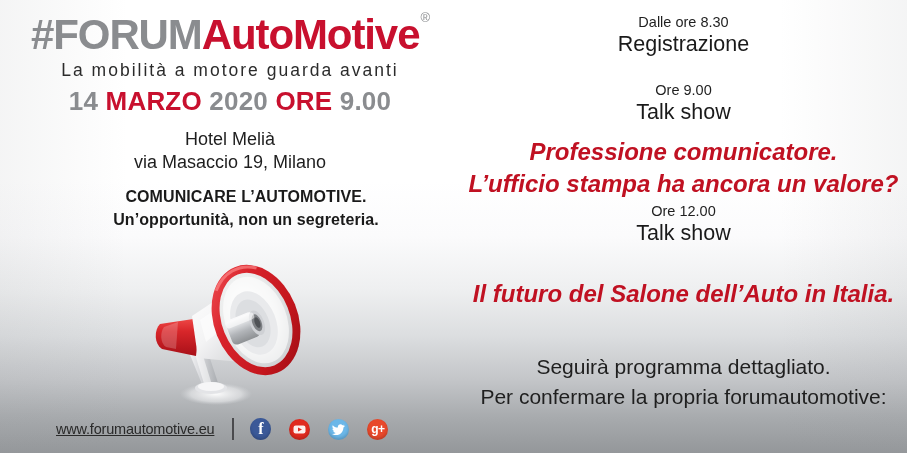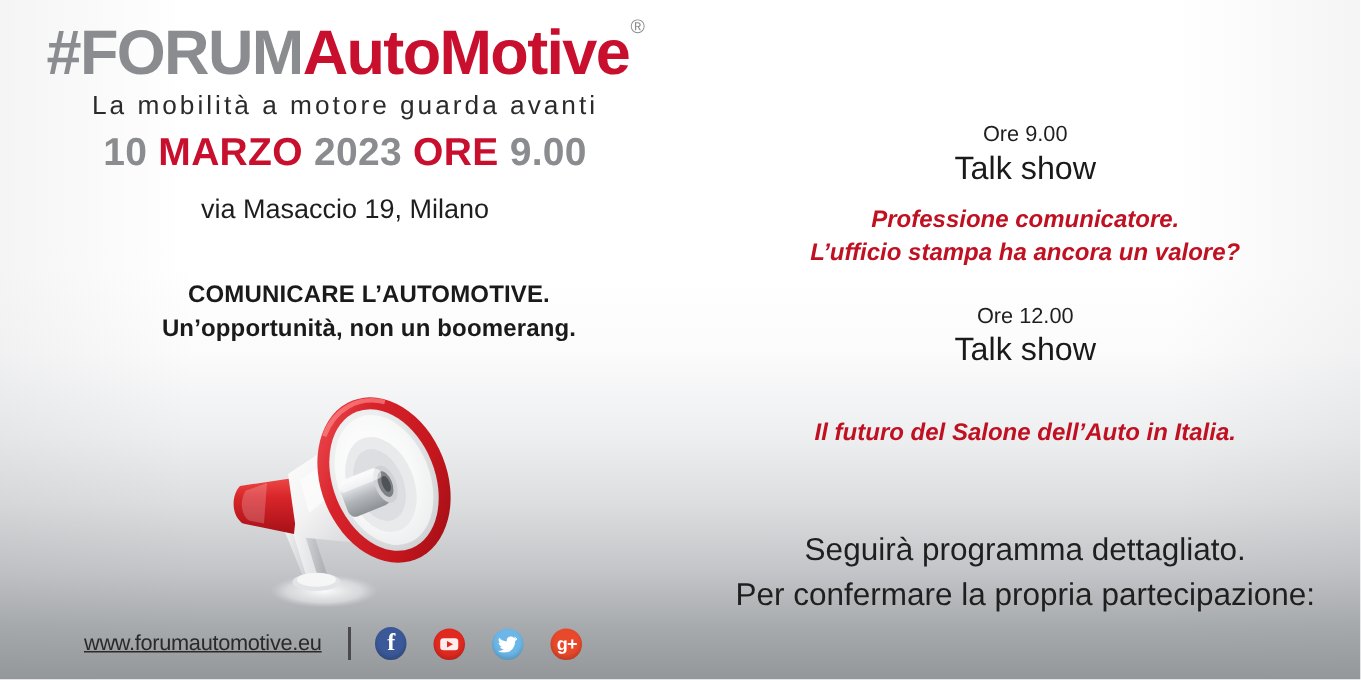--- a/index.html
+++ b/index.html
@@ -201,21 +201,21 @@
     line-height: 1.2;
     white-space: nowrap;
   }
   .rc-head {
     font-size: 21.5px;
     color: #1a1a1a;
     line-height: 1.25;
     white-space: nowrap;
   }
   .rc-topic {
-    font-size: 16px;
+    font-size: 24px;
     font-weight: bold;
     font-style: italic;
     color: #c01122;
     line-height: 1.35;
     white-space: nowrap;
   }
   .rc-note {
     font-size: 21px;
     color: #1f1f1f;
     line-height: 1.42;
@@ -235,30 +235,31 @@
 
   <div class="left-col">
 
     <div class="logo-line">
       <span class="logo-hash">#</span><span class="logo-forum">FORUM</span><span class="logo-auto">AutoMotive</span><span class="logo-reg">®</span>
     </div>
 
     <div class="tagline">La mobilità a motore guarda avanti</div>
 
     <div class="dateline">
-      <span class="dt-gray">10 </span><span class="dt-red">MARZO</span><span class="dt-gray"> 2023 </span><span class="dt-red">ORE</span><span class="dt-gray"> 9.00</span>
+      <span class="dt-gray">14 </span><span class="dt-red">MARZO</span><span class="dt-gray"> 2020 </span><span class="dt-red">ORE</span><span class="dt-gray"> 9.00</span>
     </div>
 
     <div class="venue">
+      <div>Hotel Melià</div>
       <div>via Masaccio 19, Milano</div>
     </div>
 
     <div class="slogan">
       <div>COMUNICARE L’AUTOMOTIVE.</div>
-      <div>Un’opportunità, non un boomerang.</div>
+      <div>Un’opportunità, non un segreteria.</div>
     </div>
 
     <div class="megaphone-wrap">
       <svg width="180" height="160" viewBox="0 0 180 160" xmlns="http://www.w3.org/2000/svg">
         <defs>
           <linearGradient id="gRedBody" x1="0" y1="0" x2="0" y2="1">
             <stop offset="0%" stop-color="#e8araa"></stop>
             <stop offset="0%" stop-color="#ef4a48"></stop>
             <stop offset="35%" stop-color="#d8262a"></stop>
             <stop offset="100%" stop-color="#a81018"></stop>
@@ -351,20 +352,24 @@
         </div>
         <div class="social-ico ico-gp">
           <span style="font-size:12px;letter-spacing:-0.5px;">g+</span>
         </div>
       </div>
     </div>
   </div>
 
   <div class="right-col">
 
+    <div class="rc-block b-reg">
+      <div class="rc-time">Dalle ore 8.30</div>
+      <div class="rc-head">Registrazione</div>
+    </div>
 
     <div class="rc-block b-talk1">
       <div class="rc-time">Ore 9.00</div>
       <div class="rc-head">Talk show</div>
     </div>
 
     <div class="rc-block b-topic1">
       <div class="rc-topic">Professione comunicatore.</div>
       <div class="rc-topic">L’ufficio stampa ha ancora un valore?</div>
     </div>
@@ -373,17 +378,17 @@
       <div class="rc-time">Ore 12.00</div>
       <div class="rc-head">Talk show</div>
     </div>
 
     <div class="rc-block b-topic2">
       <div class="rc-topic">Il futuro del Salone dell’Auto in Italia.</div>
     </div>
 
     <div class="rc-block b-note">
       <div class="rc-note">Seguirà programma dettagliato.</div>
-      <div class="rc-note">Per confermare la propria partecipazione:</div>
+      <div class="rc-note">Per confermare la propria forumautomotive:</div>
     </div>
 
   </div>
 </div>
 
 </body></html>

